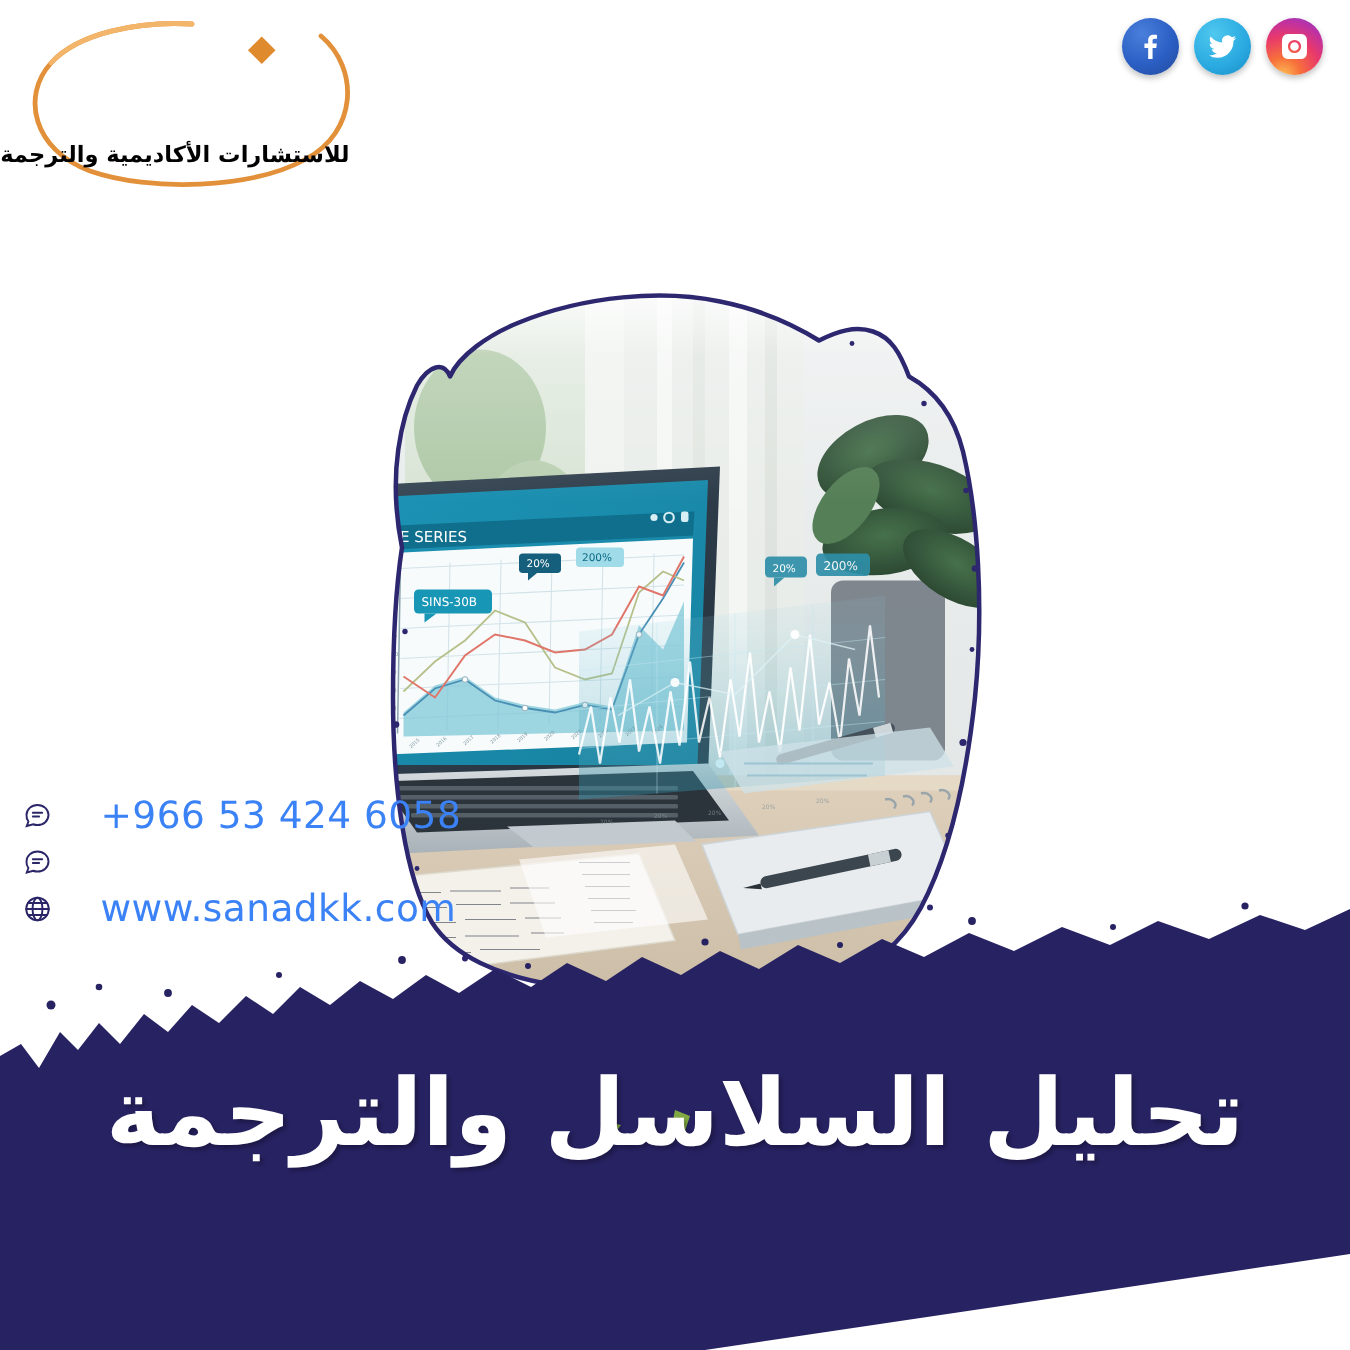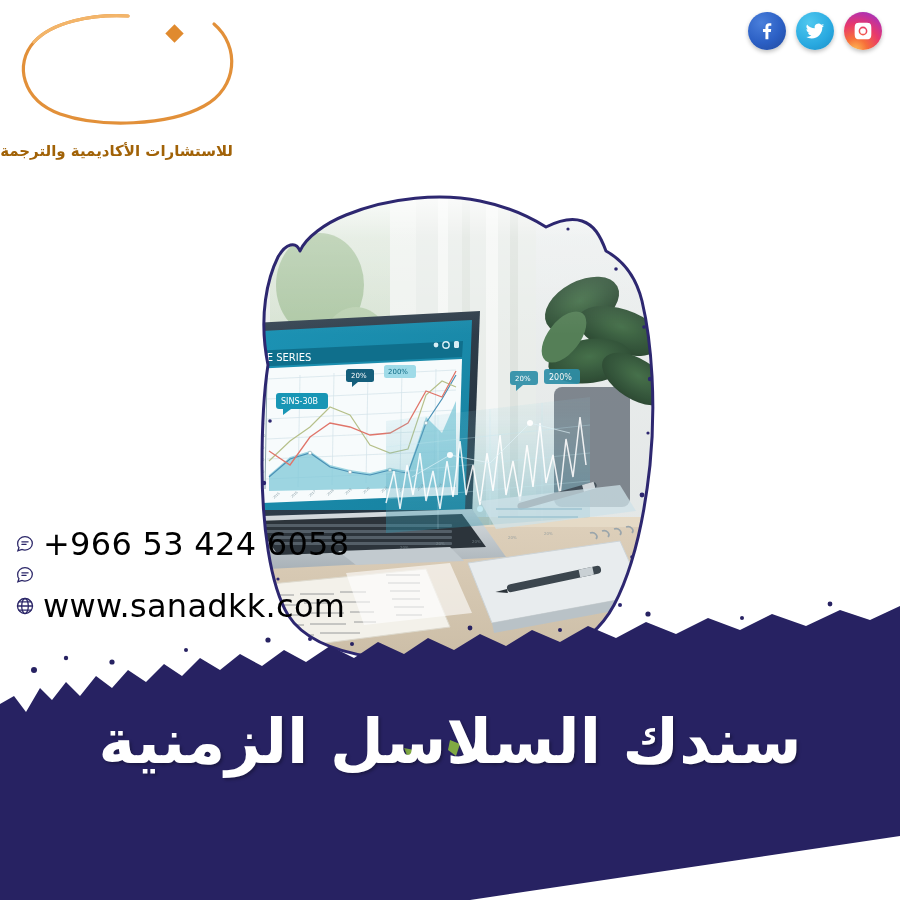--- a/index.html
+++ b/index.html
@@ -15,22 +15,22 @@
   .logo svg{display:block;width:235px;height:118px;}
   .logo-wordmark{
     position:absolute;left:18px;top:16px;width:200px;height:70px;
     font-family:"DejaVu Sans","Liberation Sans",sans-serif;
     font-size:58px;font-weight:bold;color:#242060;
     direction:rtl;text-align:center;line-height:70px;letter-spacing:-1px;
   }
   .logo-tagline{
     position:absolute;left:10px;top:84px;width:215px;
     font-family:"DejaVu Sans","Liberation Sans",sans-serif;
-    font-size:15px;font-weight:bold;color:#a16207;
-    direction:rtl;text-align:right;white-space:nowrap;margin-top:48px;
+    font-size:15px;font-weight:bold;color:#000000;
+    direction:rtl;text-align:right;white-space:nowrap;
   }
 
   
   .social{position:absolute;right:18px;top:12px;display:flex;gap:10px;}
   .soc{width:38px;height:38px;border-radius:50%;position:relative;
        box-shadow:0 2px 4px rgba(0,0,0,.25);display:flex;align-items:center;justify-content:center;}
   .soc svg{width:22px;height:22px;fill:#fff;}
   .soc-fb{background:radial-gradient(circle at 35% 28%,#4a7fdb 0%,#2b5fc4 55%,#23499c 100%);}
   .soc-tw{background:radial-gradient(circle at 35% 28%,#4fc8ef 0%,#29a9e0 60%,#1b8cc4 100%);}
   .soc-ig{background:radial-gradient(circle at 30% 100%,#fdbb55 0%,#f7703a 25%,#e8396b 55%,#bd31a3 78%,#7b3fd4 100%);}
@@ -39,21 +39,21 @@
   .photo-wrap{position:absolute;left:150px;top:165px;width:600px;height:510px;}
   .photo-wrap svg{display:block;width:600px;height:510px;}
 
   
   .contact{position:absolute;left:14px;top:528px;color:#2b2668;}
   .crow{display:flex;align-items:center;gap:7px;height:31px;}
   .crow .cicon{width:22px;height:22px;flex:0 0 22px;}
   .crow .cicon svg{width:22px;height:22px;display:block;}
   .crow .ctext{
     font-family:"DejaVu Sans","Liberation Sans",sans-serif;
-    font-size:32px;color:#000000;white-space:nowrap;letter-spacing:.3px;
+    font-size:25px;color:#3b82f6;white-space:nowrap;letter-spacing:.3px;margin-left:24px;
   }
 
   
   .banner{position:absolute;left:0;top:600px;width:900px;height:300px;}
   .banner svg{display:block;width:900px;height:300px;}
   .headline{
     position:absolute;left:0;top:705px;width:900px;
     text-align:center;direction:rtl;
     font-family:"DejaVu Sans","Liberation Sans",sans-serif;
     font-size:62px;font-weight:bold;color:#ffffff;
@@ -436,15 +436,15 @@
           <circle cx="742" cy="18" r="2"></circle>
         <circle cx="830" cy="4" r="2.4"></circle>
       </g>
       <g fill="#8ab840" opacity=".9">
         <path d="M404 148 l10 2 -6 8 Z"></path>
         <path d="M450 140 l10 4 -4 12 -8 -6 Z"></path>
       </g>
     </svg>
   </div>
 
-  <div class="headline">سندك السلاسل الزمنية</div>
+  <div class="headline">تحليل السلاسل والترجمة</div>
 
 </div>
 
 </body></html>

